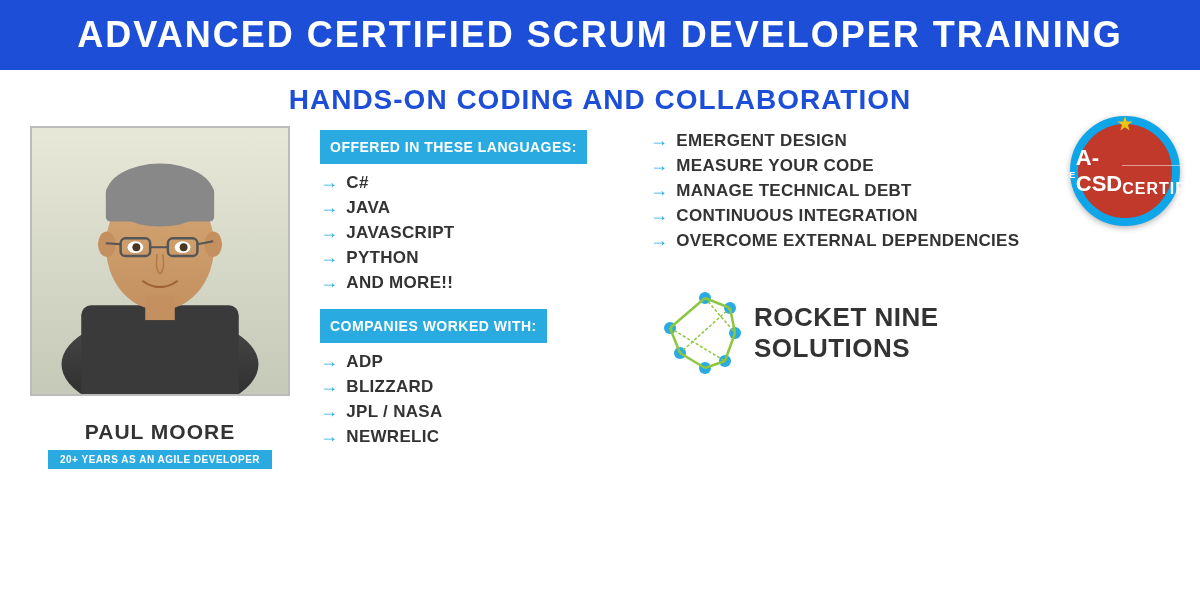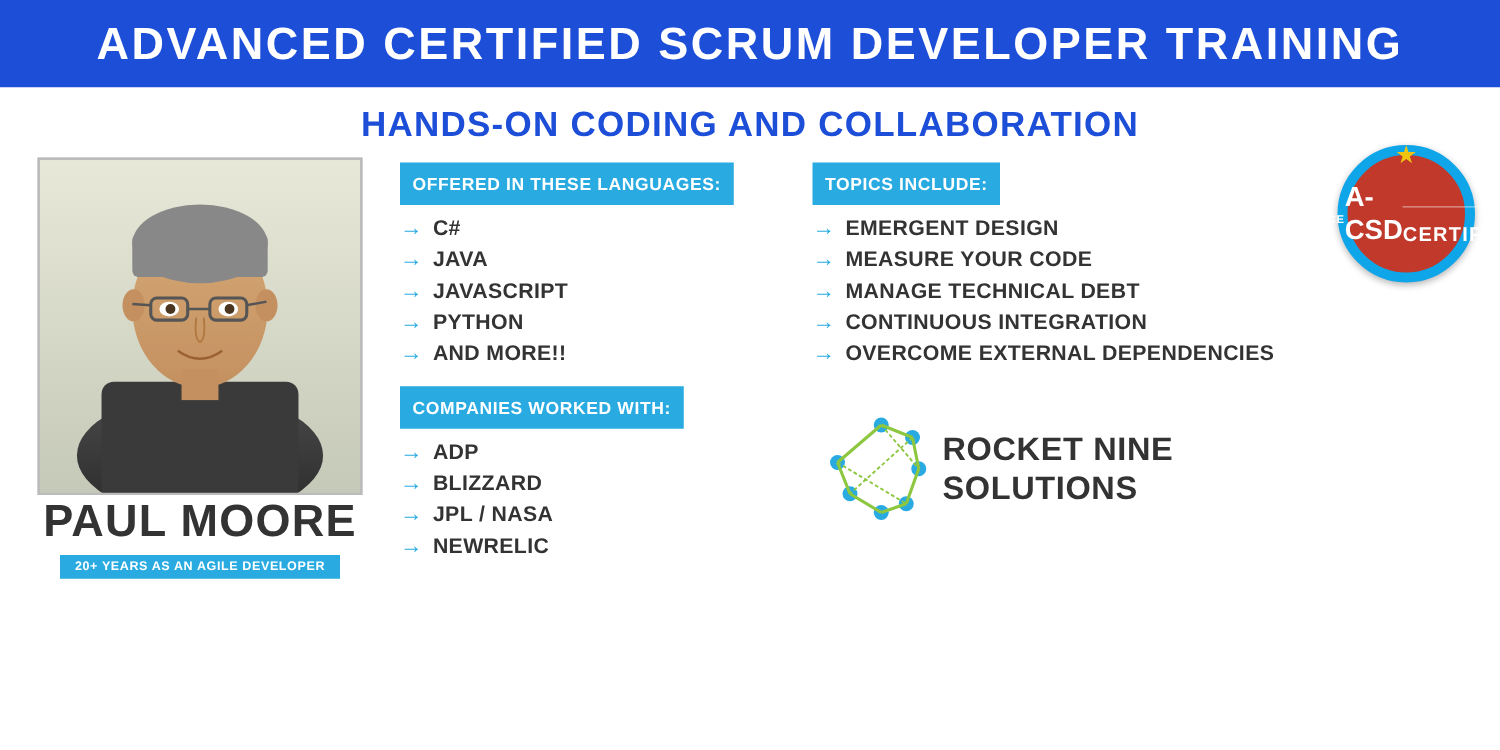--- a/index.html
+++ b/index.html
@@ -67,25 +67,25 @@
       justify-content: center;
       overflow: hidden;
       position: relative;
     }
     
     .person-svg {
       width: 260px;
       height: 270px;
     }
     .name-label {
-      font-size: 36px;
+      font-size: 21px;
       font-weight: 900;
       color: #333;
       text-align: center;
-      margin-top: 0;
+      margin-top: 24px;
       letter-spacing: 1px;
       text-transform: uppercase;
     }
     .years-badge {
       background: #29abe2;
       color: #fff;
       font-size: 10px;
       font-weight: 700;
       padding: 4px 12px;
       margin-top: 6px;
@@ -362,21 +362,20 @@
       <div class="badge-circle">
         <div class="badge-star"></div>
         <div class="badge-top-text">Scrum Alliance</div>
         <div class="badge-main-text">A-CSD</div>
         <div class="badge-bottom-text">CERTIFIED</div>
         <div class="badge-sm">™</div>
       </div>
     </div>
 
     <div class="topics-section">
-      <div class="section-header">TOPICS INCLUDE:</div>
       <ul class="arrow-list">
         <li>
           <span class="arrow">→</span>
           <span>EMERGENT DESIGN</span>
         </li>
         <li>
           <span class="arrow">→</span>
           <span>MEASURE YOUR CODE</span>
         </li>
         <li>

